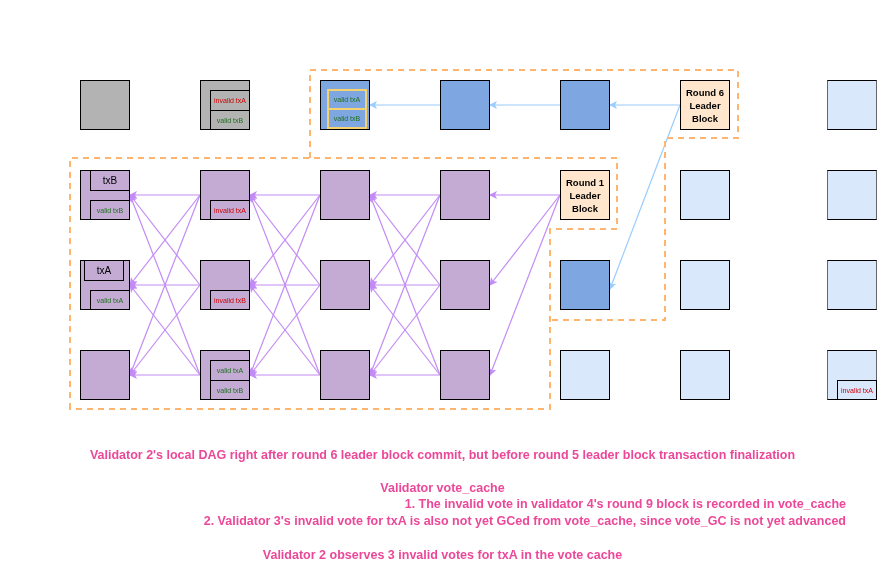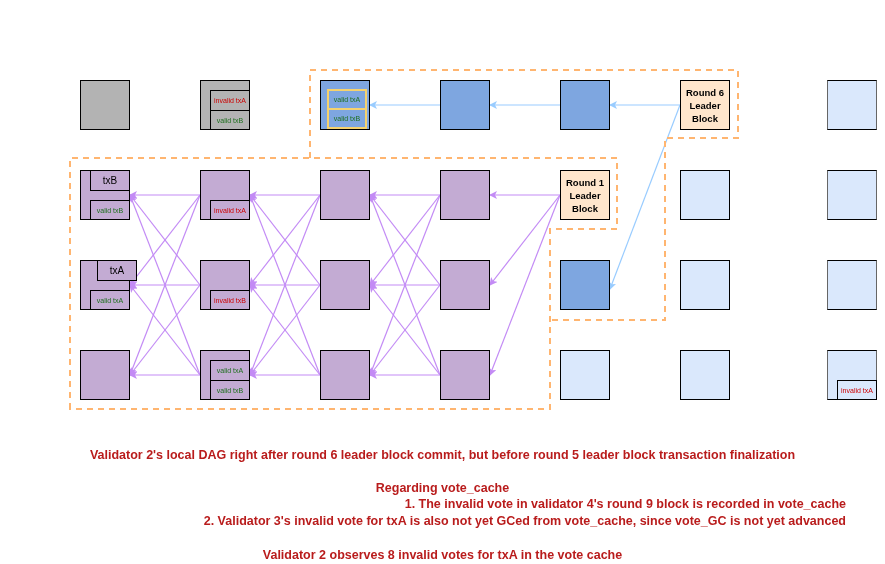--- a/index.html
+++ b/index.html
@@ -9,21 +9,21 @@
   .gray{background:#b3b3b3;}
   .purple{background:#c3abd3;}
   .blue{background:#7ea6e0;}
   .lightblue{background:#dae8fc;border-left-color:#666;border-right-color:#666;}
   .leader{background:#ffe6cc;display:flex;align-items:center;justify-content:center;text-align:center;font-size:9.5px;font-weight:bold;line-height:13px;color:#000;white-space:pre-line;}
   .sub{position:absolute;box-sizing:border-box;border:1.3px solid #000;font-size:7px;font-weight:normal;display:flex;align-items:center;justify-content:center;}
   .red{color:#cc0000;}
   .green{color:#1e6f1e;}
   .txlabel{font-size:10px;color:#000;}
   .ysub{border:2px solid #f5d26e;}
-  .caption{position:absolute;left:0;width:885px;text-align:center;color:#b91c1c;font-weight:bold;font-size:12.5px;}
+  .caption{position:absolute;left:0;width:885px;text-align:center;color:#ec4899;font-weight:bold;font-size:12.5px;}
   .left{text-align:right;}
 </style>
 </head>
 <body>
 
 <svg id="edges" viewBox="0 0 885 564">
   <defs>
     <marker id="ap" markerWidth="8" markerHeight="8" refX="7" refY="4" orient="auto" markerUnits="userSpaceOnUse">
       <path d="M0,0 L8,4 L0,8 L2,4 Z" fill="#c38bf5"></path>
     </marker>
@@ -99,21 +99,21 @@
 </div>
 <div class="block purple" style="left:320px;top:170px;"></div>
 <div class="block purple" style="left:440px;top:170px;"></div>
 <div class="block leader" style="left:560px;top:170px;">Round 1
 Leader
 Block</div>
 <div class="block lightblue" style="left:680px;top:170px;border-left-color:#000;border-right-color:#000;"></div>
 <div class="block lightblue" style="left:827px;top:170px;"></div>
 
 <div class="block purple" style="left:80px;top:260px;">
-  <div class="sub txlabel" style="left:16px;top:-1px;width:40px;height:21px;background:#c3abd3;">txA</div>
+  <div class="sub txlabel" style="left:3px;top:-1px;width:40px;height:21px;background:#c3abd3;">txA</div>
   <div class="sub green" style="left:9px;top:29px;width:40px;height:20px;background:#c3abd3;">valid txA</div>
 </div>
 <div class="block purple" style="left:200px;top:260px;">
   <div class="sub red" style="left:9px;top:29px;width:40px;height:20px;background:#c3abd3;">invalid txB</div>
 </div>
 <div class="block purple" style="left:320px;top:260px;"></div>
 <div class="block purple" style="left:440px;top:260px;"></div>
 <div class="block blue" style="left:560px;top:260px;"></div>
 <div class="block lightblue" style="left:680px;top:260px;border-left-color:#000;border-right-color:#000;"></div>
 <div class="block lightblue" style="left:827px;top:260px;"></div>
@@ -125,16 +125,16 @@
 </div>
 <div class="block purple" style="left:320px;top:350px;"></div>
 <div class="block purple" style="left:440px;top:350px;"></div>
 <div class="block lightblue" style="left:560px;top:350px;border-left-color:#000;border-right-color:#000;"></div>
 <div class="block lightblue" style="left:680px;top:350px;border-left-color:#000;border-right-color:#000;"></div>
 <div class="block lightblue" style="left:827px;top:350px;">
   <div class="sub red" style="left:9px;top:29px;width:40px;height:20px;background:#dae8fc;">invalid txA</div>
 </div>
 
 <div class="caption" style="top:448px;">Validator 2's local DAG right after round 6 leader block commit, but before round 5 leader block transaction finalization</div>
-<div class="caption" style="top:481px;">Regarding vote_cache</div>
+<div class="caption" style="top:481px;">Validator vote_cache</div>
 <div class="caption left" style="top:497px;left:46px;width:800px;">1. The invalid vote in validator 4's round 9 block is recorded in vote_cache</div>
 <div class="caption left" style="top:514px;left:46px;width:800px;">2. Validator 3's invalid vote for txA is also not yet GCed from vote_cache, since vote_GC is not yet advanced</div>
-<div class="caption" style="top:548px;">Validator 2 observes 8 invalid votes for txA in the vote cache</div>
+<div class="caption" style="top:548px;">Validator 2 observes 3 invalid votes for txA in the vote cache</div>
 
 </body></html>

